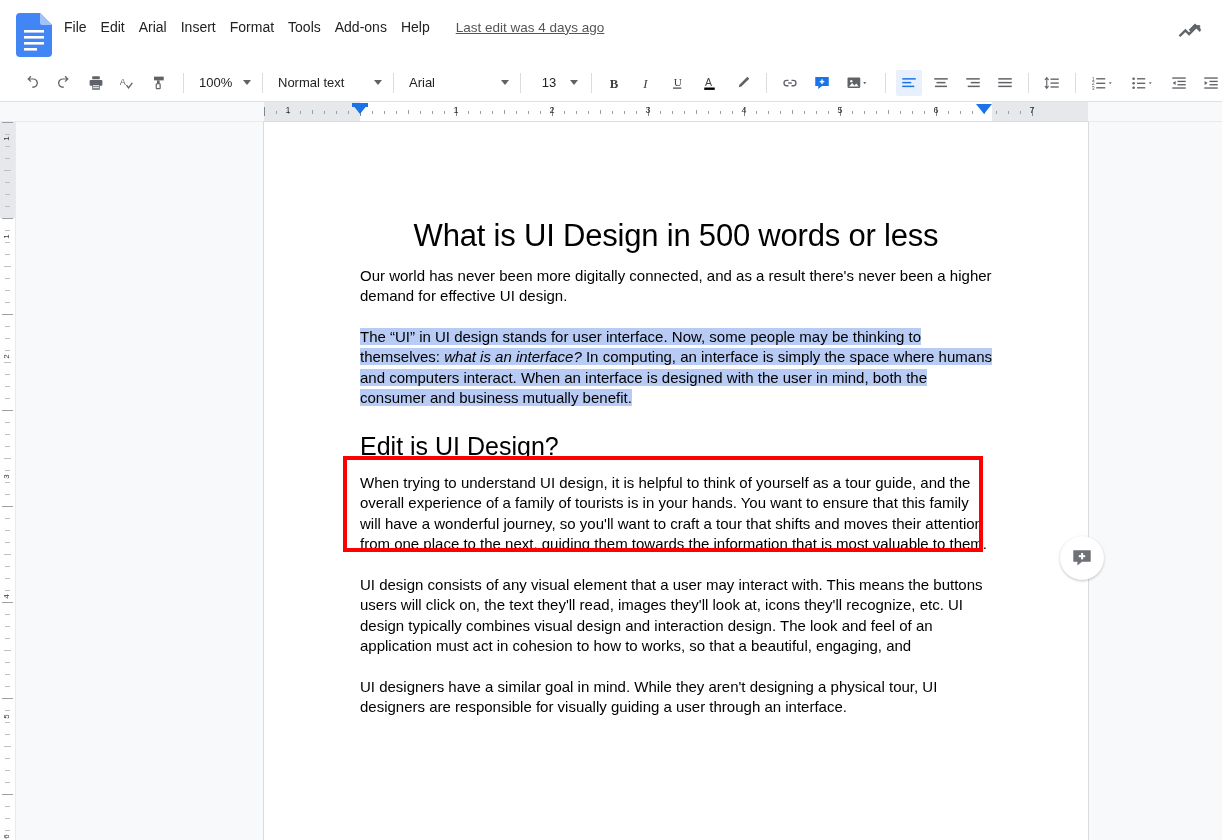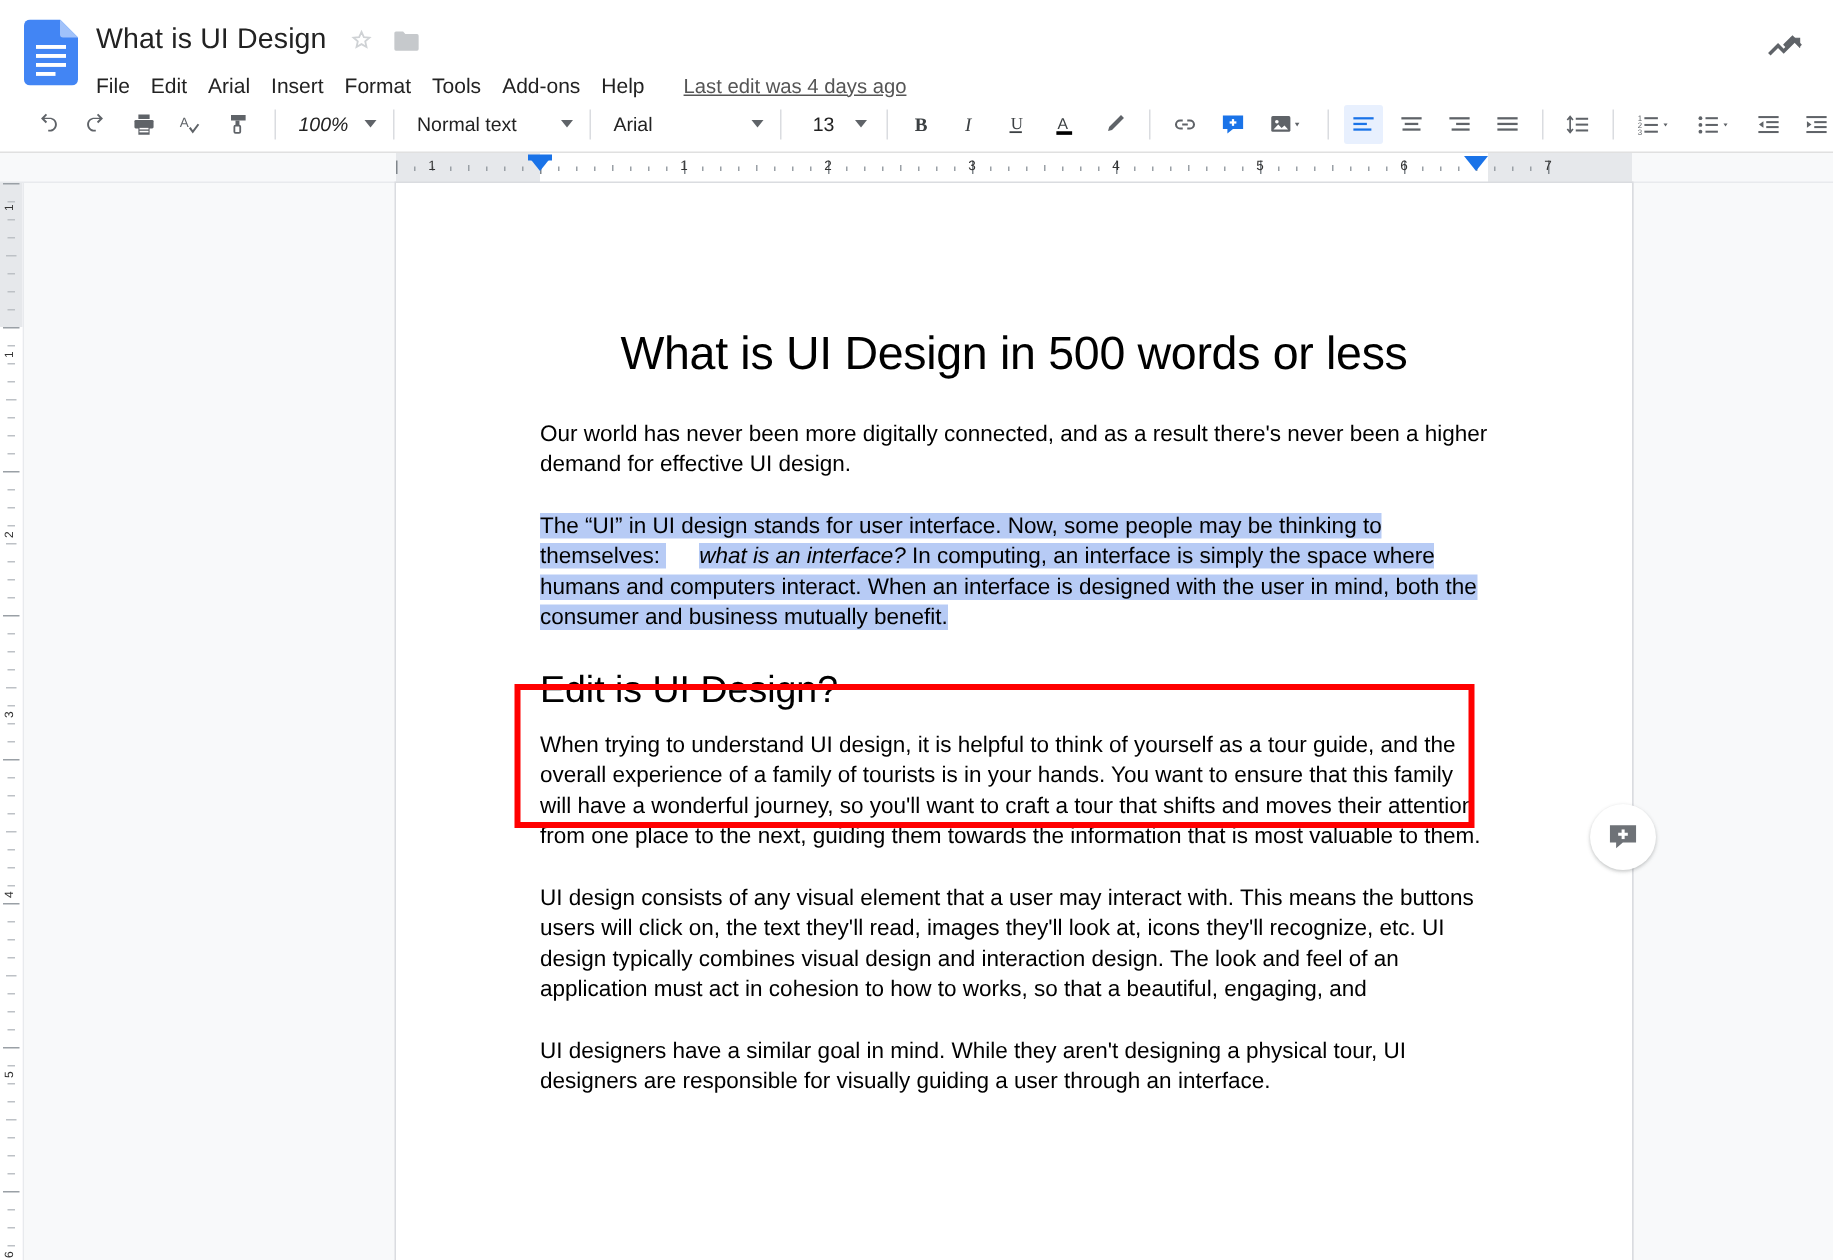--- a/index.html
+++ b/index.html
@@ -106,21 +106,21 @@
   }
   .tb-select .lbl { white-space: nowrap; }
   .caret {
     width: 0; height: 0;
     border-left: 4px solid transparent;
     border-right: 4px solid transparent;
     border-top: 5px solid #5f6368;
     margin-left: 8px;
     flex: 0 0 auto;
   }
-  .zoom-sel { width: 64px; font-style: italic; }
+  .zoom-sel { width: 64px; }
   .zoom-sel .lbl { width: 38px; }
   .style-sel { width: 116px; justify-content: flex-end; }
   .style-sel .lbl { width: 88px; }
   .font-sel { width: 112px; }
   .font-sel .lbl { width: 84px; }
   .size-sel { width: 56px; }
   .size-sel .lbl { width: 26px; text-align: center; }
   .tb-btn.wide { width: 34px; }
 
   
@@ -232,21 +232,21 @@
   }
   .page-body {
     padding: 96px 96px 0 96px;
   }
   .doc-h1 {
     font-size: 31px;
     font-weight: 400;
     color: #000000;
     text-align: center;
     line-height: 1.15;
-    margin-bottom: 26px;
+    margin-bottom: 12px;
     letter-spacing: -0.2px;
   }
   .doc-h2 {
     font-size: 25px;
     font-weight: 400;
     color: #000000;
     line-height: 1.2;
     margin: 22px 0 12px 0;
   }
   .doc-p {
@@ -254,21 +254,21 @@
     line-height: 20.5px;
     color: #000000;
     margin-bottom: 20px;
   }
   .doc-p.selected { margin-bottom: 20px; }
   .sel {
     background: #b7cbf5;
     box-decoration-break: clone;
     -webkit-box-decoration-break: clone;
   }
-  em { font-style: italic; margin-left: 22px; }
+  em { font-style: italic; }
 
   
   .redbox {
     position: absolute;
     left: 79px;
     top: 334px;
     width: 640px;
     height: 96px;
     border: 4px solid #ff0000;
     pointer-events: none;
@@ -303,33 +303,20 @@
       <svg width="36" height="44" viewBox="0 0 36 44">
         <path d="M4 0h20l12 12v28a4 4 0 0 1-4 4H4a4 4 0 0 1-4-4V4a4 4 0 0 1 4-4z" fill="#4285f4"></path>
         <path d="M24 0l12 12H26a2 2 0 0 1-2-2z" fill="#a1c2fa"></path>
         <rect x="8" y="17" width="20" height="2.6" fill="#ffffff"></rect>
         <rect x="8" y="23" width="20" height="2.6" fill="#ffffff"></rect>
         <rect x="8" y="29" width="20" height="2.6" fill="#ffffff"></rect>
         <rect x="8" y="35" width="13" height="2.6" fill="#ffffff"></rect>
       </svg>
     </div>
     <div class="title-block">
-      <div class="title-row">
-        <span class="doc-title">What is UI Design</span>
-        <span class="star-icon">
-          <svg width="18" height="18" viewBox="0 0 24 24">
-            <path d="M12 4.3l2.1 4.7 5 .45-3.8 3.35 1.13 4.95L12 15.2l-4.43 2.55L8.7 12.8 4.9 9.45l5-.45z" fill="none" stroke="#cfd2d5" stroke-width="1.6"></path>
-          </svg>
-        </span>
-        <span class="folder-icon">
-          <svg width="18" height="16" viewBox="0 0 20 17">
-            <path d="M1 3a1.2 1.2 0 0 1 1.2-1.2h5.3l1.6 1.9h8.7A1.2 1.2 0 0 1 19 4.9v9.9A1.2 1.2 0 0 1 17.8 16H2.2A1.2 1.2 0 0 1 1 14.8z" fill="#c6c9cc"></path>
-          </svg>
-        </span>
-      </div>
       <div class="menu-row">
         <span class="menu-item">File</span>
         <span class="menu-item">Edit</span>
         <span class="menu-item">Arial</span>
         <span class="menu-item">Insert</span>
         <span class="menu-item">Format</span>
         <span class="menu-item">Tools</span>
         <span class="menu-item">Add-ons</span>
         <span class="menu-item">Help</span>
         <span class="last-edit">Last edit was 4 days ago</span>

